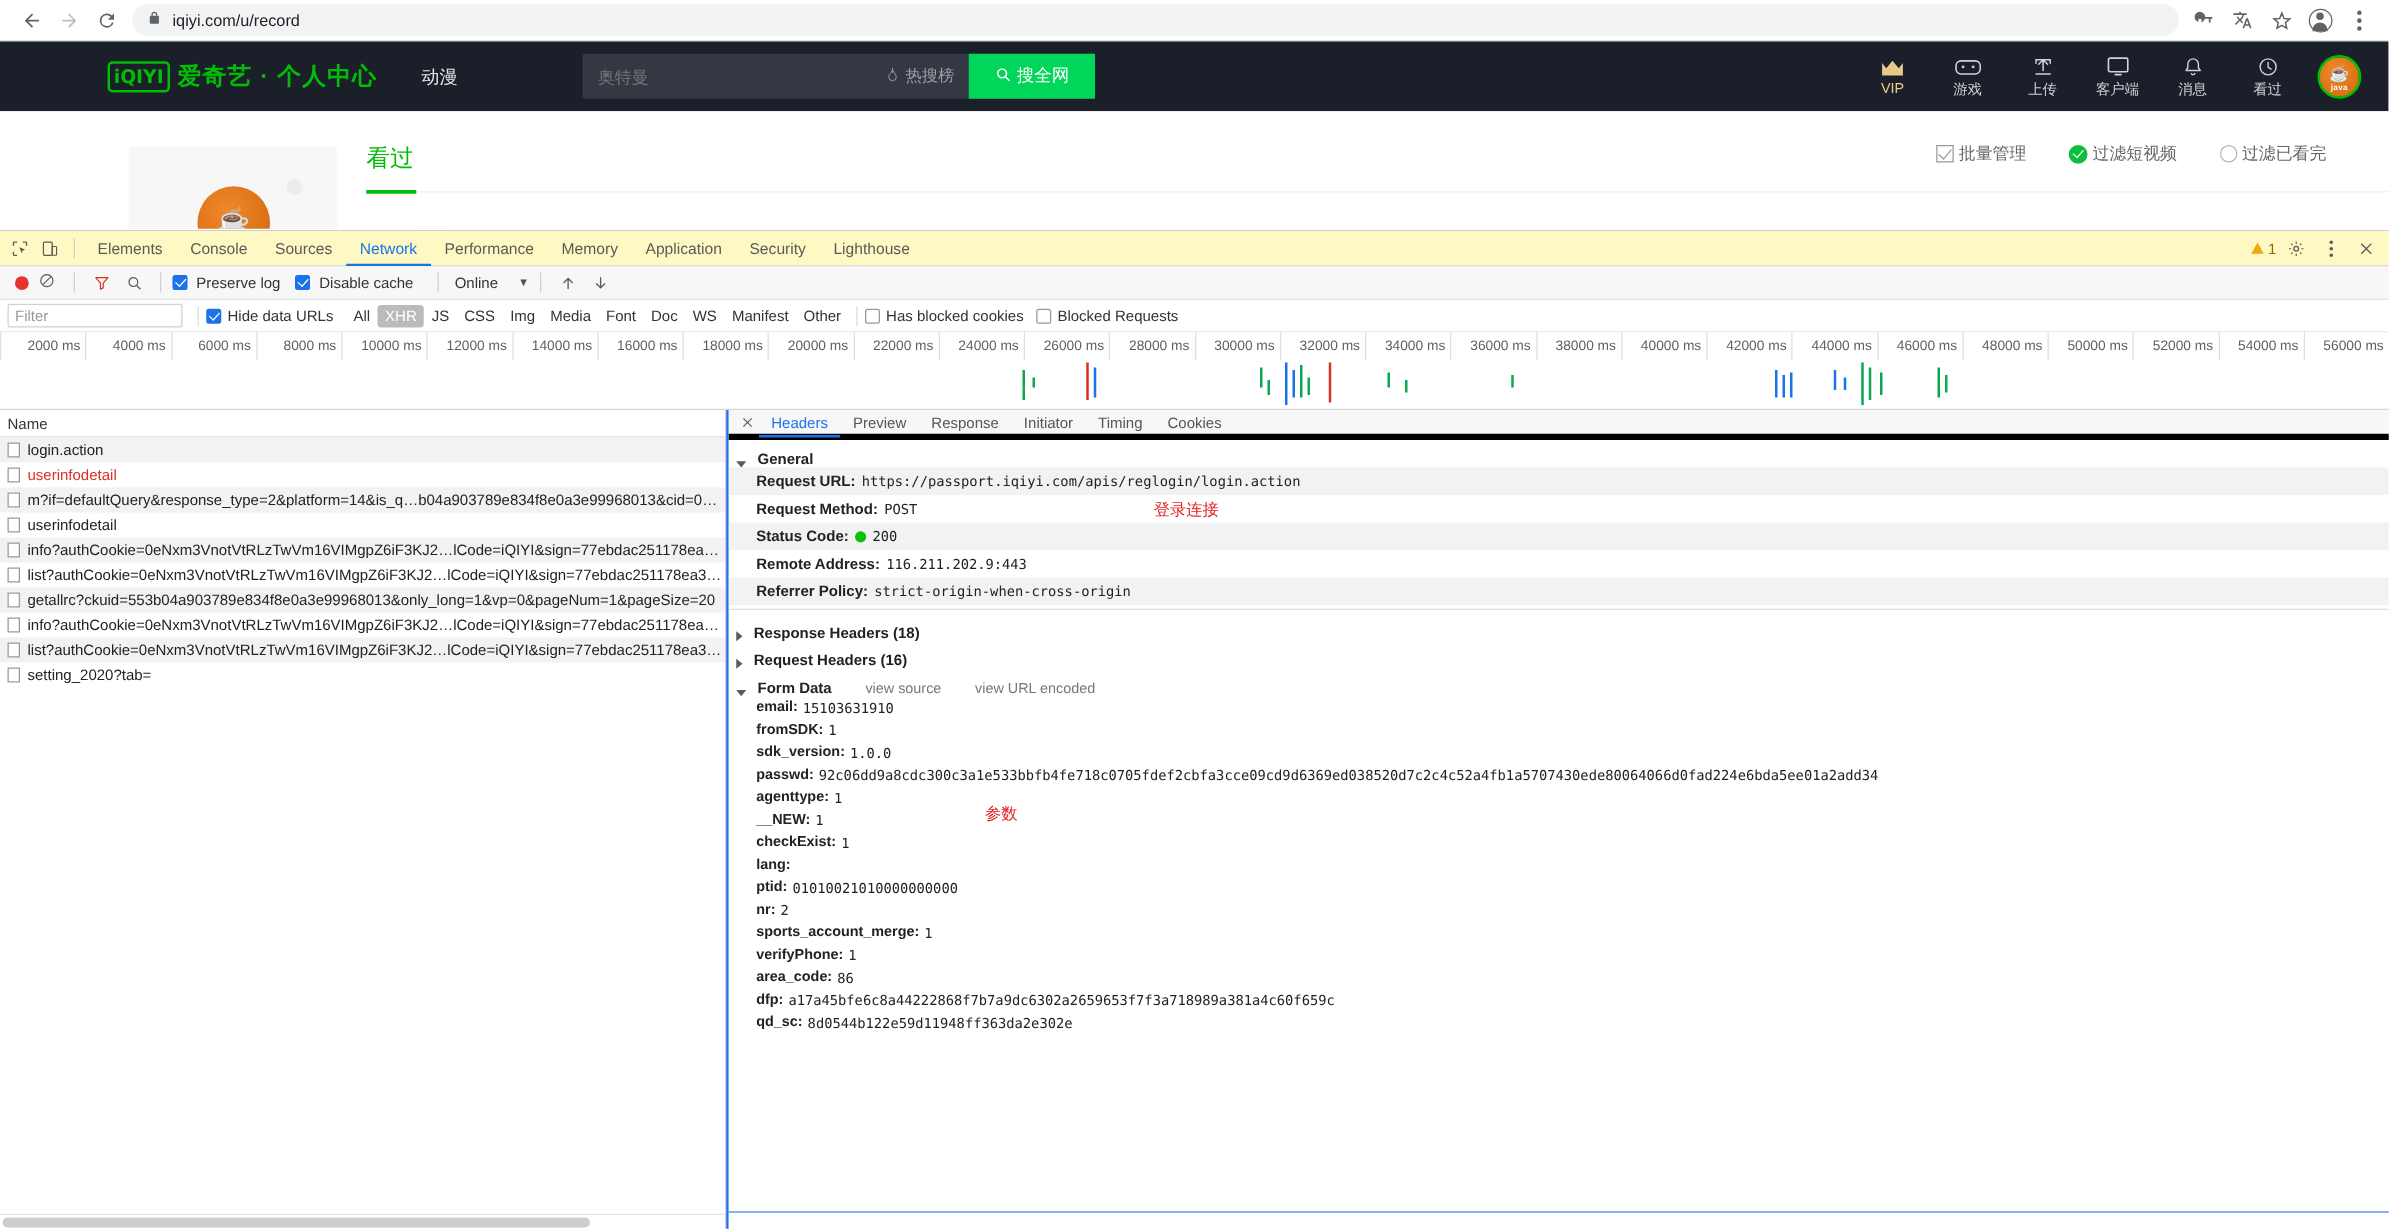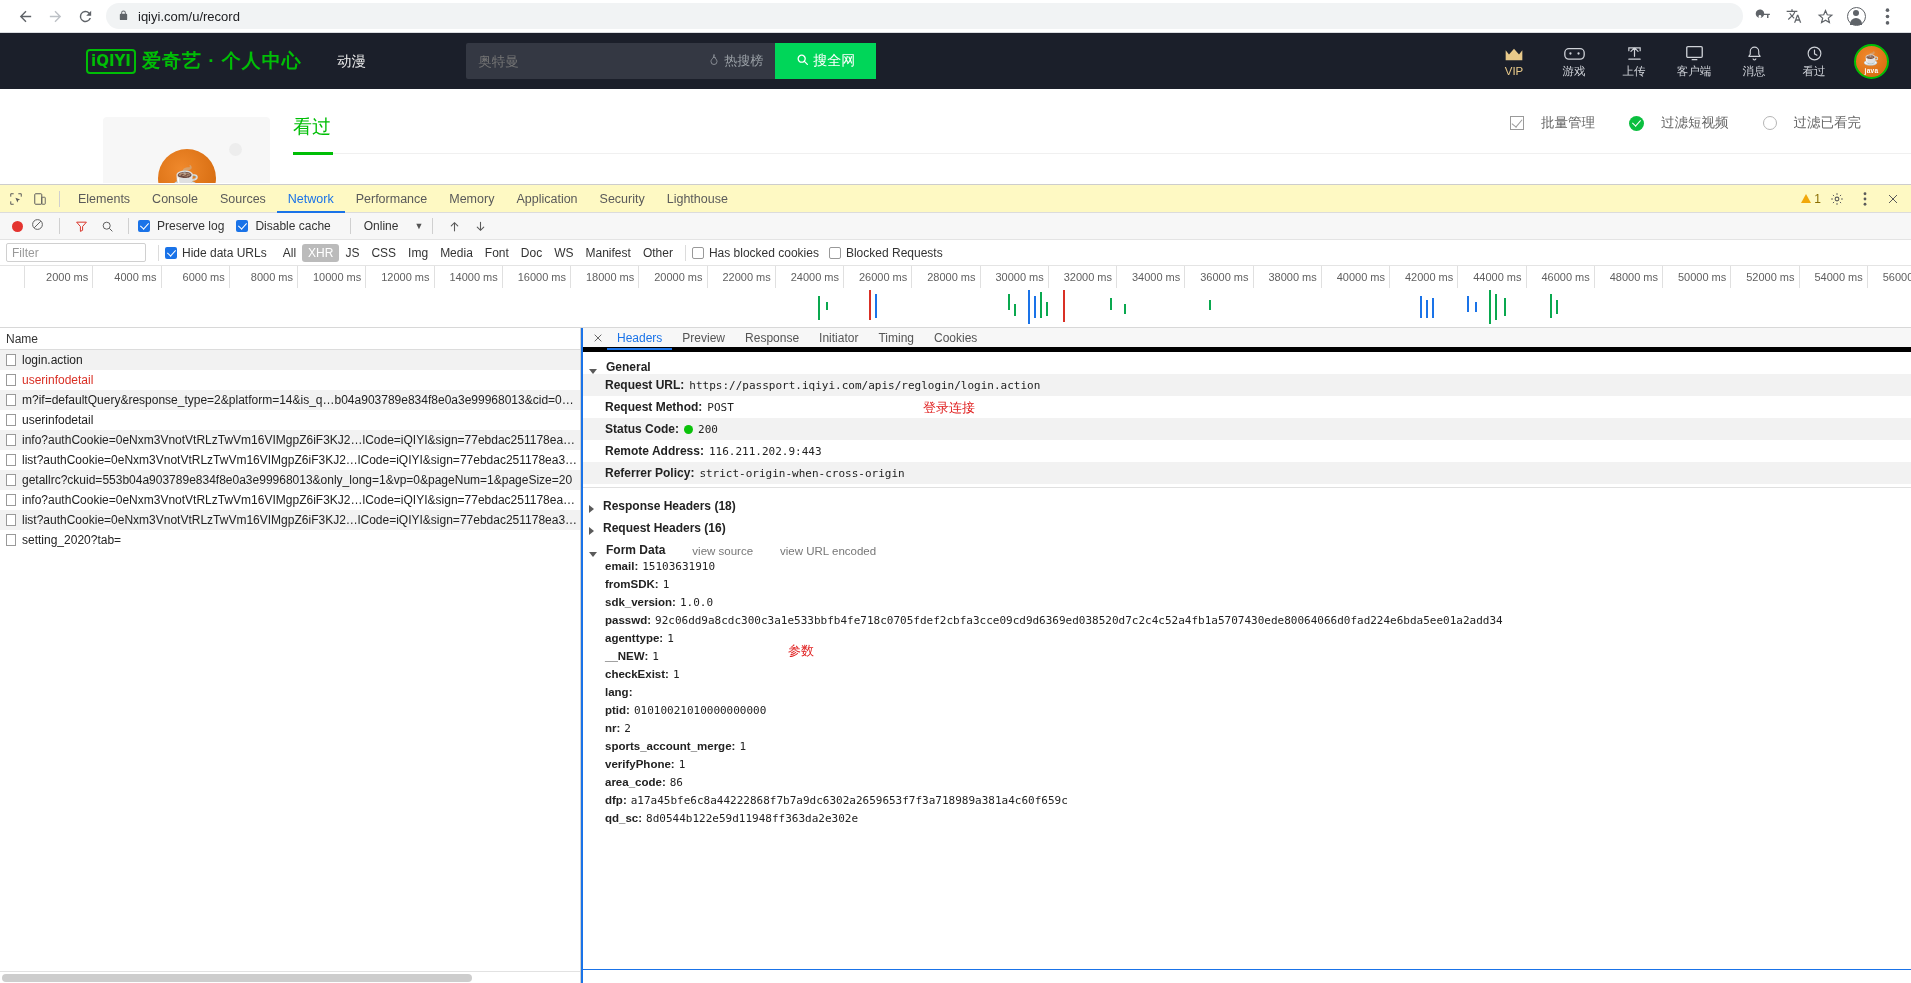--- a/index.html
+++ b/index.html
@@ -89,21 +89,21 @@
     background:radial-gradient(circle at 40% 35%, #f0892c, #cf6408);
     display:flex;align-items:center;justify-content:center;color:#fff;font-size:22px;
   }
   .profile-card .dot { position:absolute; right:28px; top:26px; width:13px;height:13px;
       border-radius:50%; background:#ededed; }
   .tabs-row { position:absolute; left:293px; top:25px; right:0; }
   .tab-watched { color:#00be06; font-size:19px; }
   .tab-underline { position:absolute; left:0; top:38px; width:40px; height:3px; background:#00be06; }
   .tabs-sep { position:absolute; left:0; top:39px; right:0; height:1px; background:#f0f0f0; }
   .filters { position:absolute; right:50px; top:0; display:flex; align-items:center; gap:34px; }
-  .fitem { display:flex; align-items:center; gap:17px; font-size:13.5px; color:#666; white-space:nowrap;}
+  .fitem { display:flex; align-items:center; gap:4px; font-size:13.5px; color:#666; white-space:nowrap;}
   .cb-outline { width:14px;height:14px;border:1.4px solid #9a9a9a; position:relative;}
   .cb-outline::after{content:"";position:absolute;left:3px;top:0px;width:5px;height:9px;
      border:solid #9a9a9a;border-width:0 1.5px 1.5px 0;transform:rotate(40deg);}
   .cb-green { width:15px;height:15px;border-radius:50%;background:#0bbf3f;position:relative;}
   .cb-green::after{content:"";position:absolute;left:4.5px;top:2.5px;width:4px;height:7px;
      border:solid #fff;border-width:0 1.8px 1.8px 0;transform:rotate(42deg);}
   .cb-circle { width:14px;height:14px;border-radius:50%;border:1.4px solid #b5b5b5;}
 
   
   #devtools {
@@ -148,21 +148,21 @@
     width:140px; height:19px; margin:0 6px; border:1px solid #d0d0d0; border-radius:2px;
     font-size:12px; color:#999; padding:0 5px; display:flex; align-items:center;
   }
   .fb-sep{width:1px;height:16px;background:#dcdcdc;margin:0 6px;}
   .type-pill { font-size:12px; color:#333; padding:2px 6px; border-radius:3px; white-space:nowrap;}
   .type-pill.sel { background:#bbb; color:#fff; }
 
   .dt-overview { height:62px; border-bottom:1px solid #d8d8d8; position:relative; background:#fff;}
   .ruler { position:absolute;left:0;right:0;top:0;height:22px; }
   .tickbox { position:absolute; top:0; height:22px; border-left:1px solid #e0e0e0;
-     font-size:11px; color:#5f5f5f; text-align:right; padding-right:4px; line-height:22px;margin-left:24px;}
+     font-size:11px; color:#5f5f5f; text-align:right; padding-right:4px; line-height:22px;}
   .ov-canvas { position:absolute; left:0; right:0; top:22px; bottom:0; }
   .bar { position:absolute; width:2px; }
 
   .dt-main { flex:1; display:flex; min-height:0; }
   .req-panel { width:581px; border-right:1px solid #cfcfcf; display:flex; flex-direction:column; min-height:0;}
   .req-head { height:22px; border-bottom:1px solid #dcdcdc; background:#fff;
       display:flex;align-items:center;padding-left:6px;font-size:12px;color:#333;}
   .req-list { flex:1; overflow:hidden; }
   .req-row { height:20px; display:flex; align-items:center; padding-left:6px; gap:6px;
       font-size:12px; color:#222; white-space:nowrap; overflow:hidden; }

